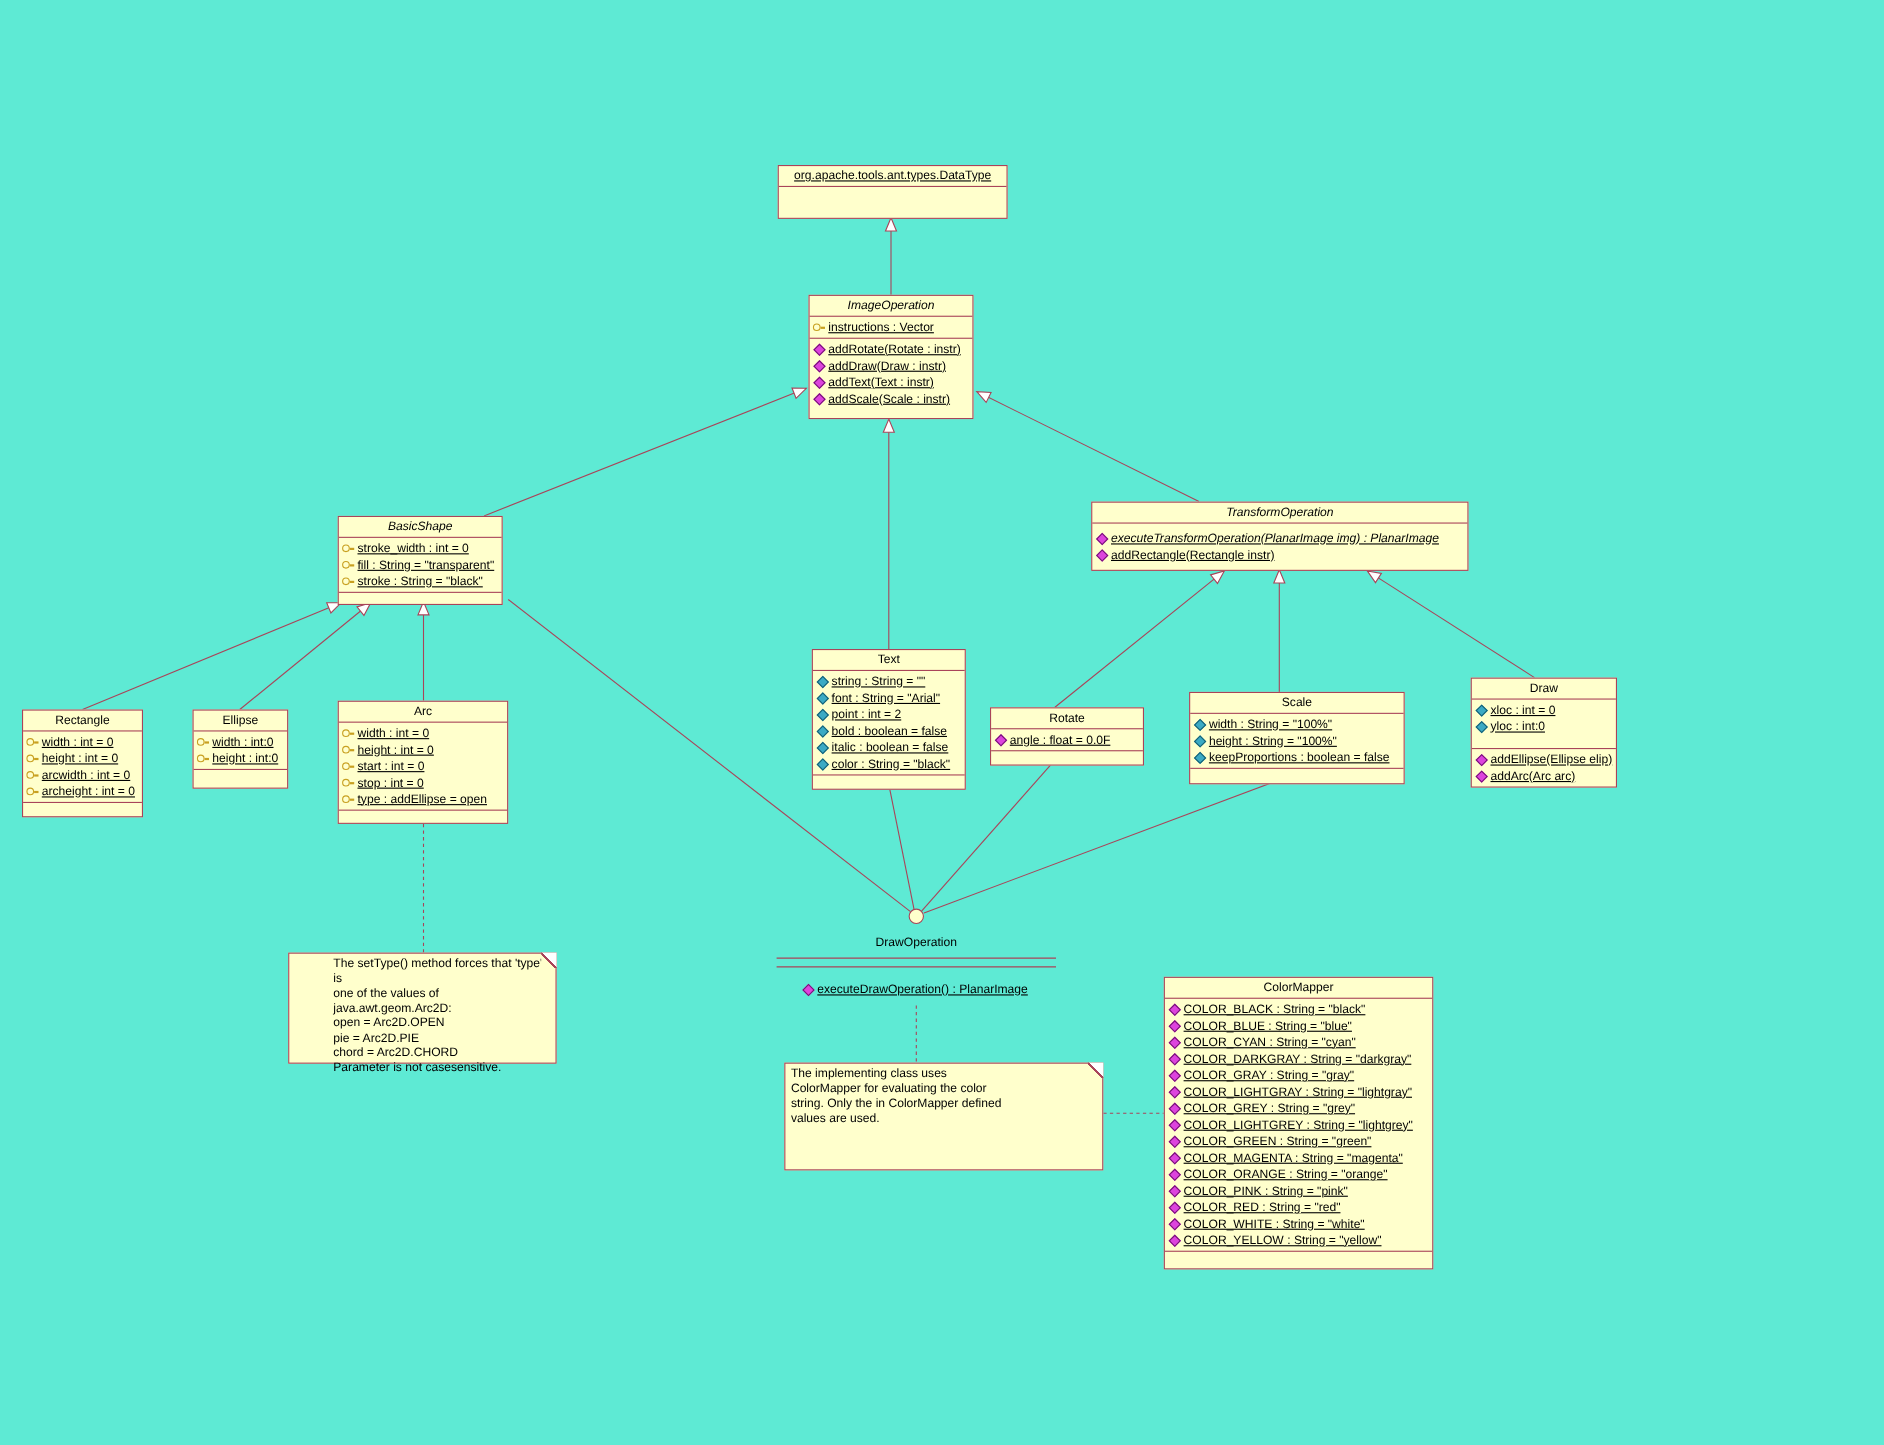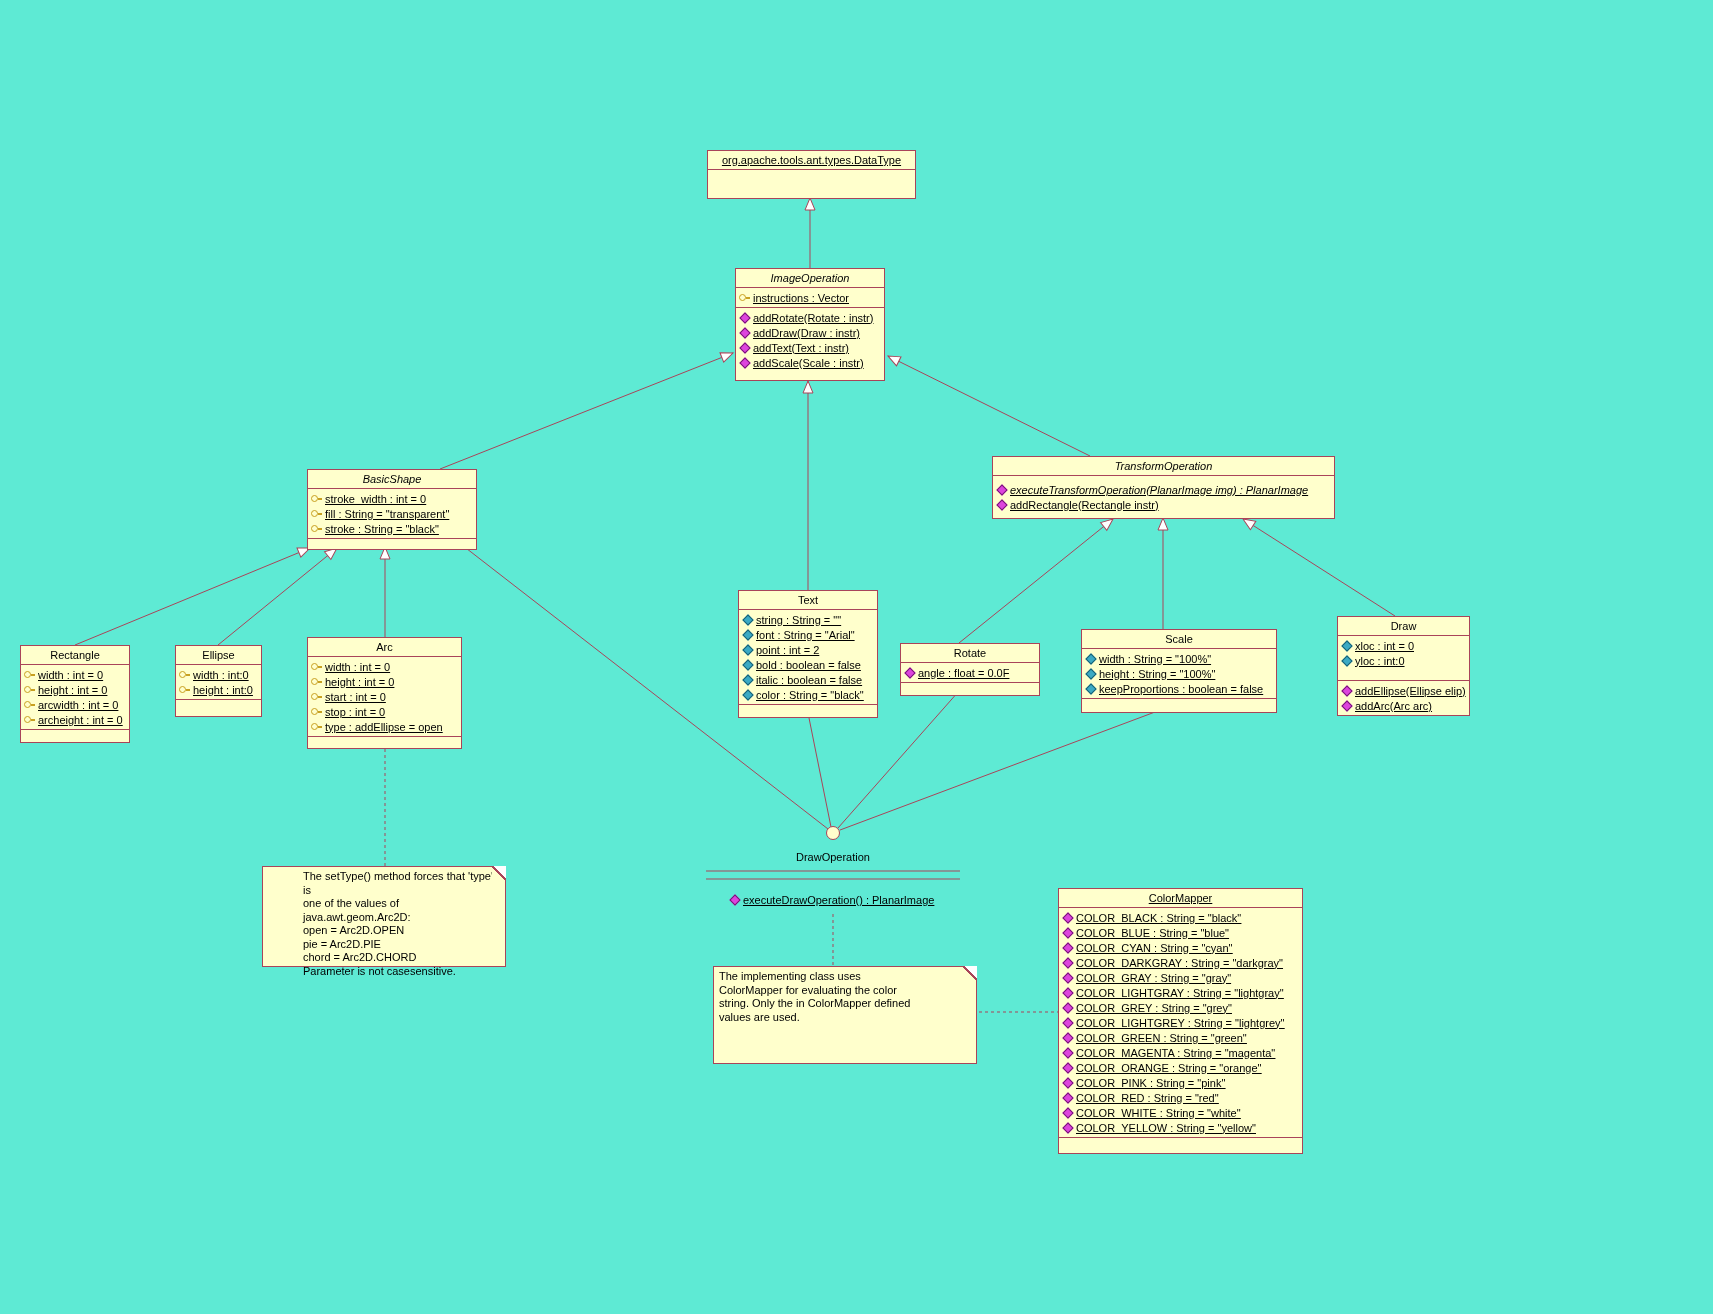--- a/index.html
+++ b/index.html
@@ -98,21 +98,21 @@
     <span class="mtext">addText(Text : instr)</span>
   </div>
 
   <div class="member">
     <span class="micon ic-pub"></span>
     <span class="mtext">addScale(Scale : instr)</span>
   </div>
 </div>
   </div>
 
-  <div class="uml-class" style="left:307px;top:469px;width:170px;">
+  <div class="uml-class" style="left:307px;top:469px;width:150px;">
     <div class="cname i">BasicShape</div>
     <div class="comp">
   <div class="member">
     <span class="micon ic-key"></span>
     <span class="mtext">stroke_width : int = 0</span>
   </div>
 
   <div class="member">
     <span class="micon ic-key"></span>
     <span class="mtext">fill : String = "transparent"</span>
@@ -301,21 +301,21 @@
     <span class="mtext">addEllipse(Ellipse elip)</span>
   </div>
 
   <div class="member">
     <span class="micon ic-pub"></span>
     <span class="mtext">addArc(Arc arc)</span>
   </div>
 </div>
   </div>
 
-  <div class="uml-class" style="left:1058px;top:888px;width:245px;text-decoration:underline;">
+  <div class="uml-class" style="left:1058px;top:888px;width:245px;">
     <div class="cname">ColorMapper</div>
     <div class="comp">
   <div class="member">
     <span class="micon ic-pub"></span>
     <span class="mtext u">COLOR_BLACK : String = "black"</span>
   </div>
 
   <div class="member">
     <span class="micon ic-pub"></span>
     <span class="mtext u">COLOR_BLUE : String = "blue"</span>
@@ -398,20 +398,20 @@
 </div>
 
   <div class="note" style="left:262px;top:866px;width:244px;height:101px;padding-left:40px;">
     <div class="note-text">The setType() method forces that 'type' is
 one of the values of java.awt.geom.Arc2D:
 open = Arc2D.OPEN
 pie = Arc2D.PIE
 chord = Arc2D.CHORD
 Parameter is not casesensitive.</div>
   </div>
-  <div class="note" style="left:713px;top:966px;width:264px;height:98px;">
+  <div class="note" style="left:713px;top:966px;width:290px;height:98px;">
     <div class="note-text">The implementing class uses
 ColorMapper for evaluating the color
 string. Only the in ColorMapper defined
 values are used.</div>
   </div>
 
 </div>
 
 </body></html>

